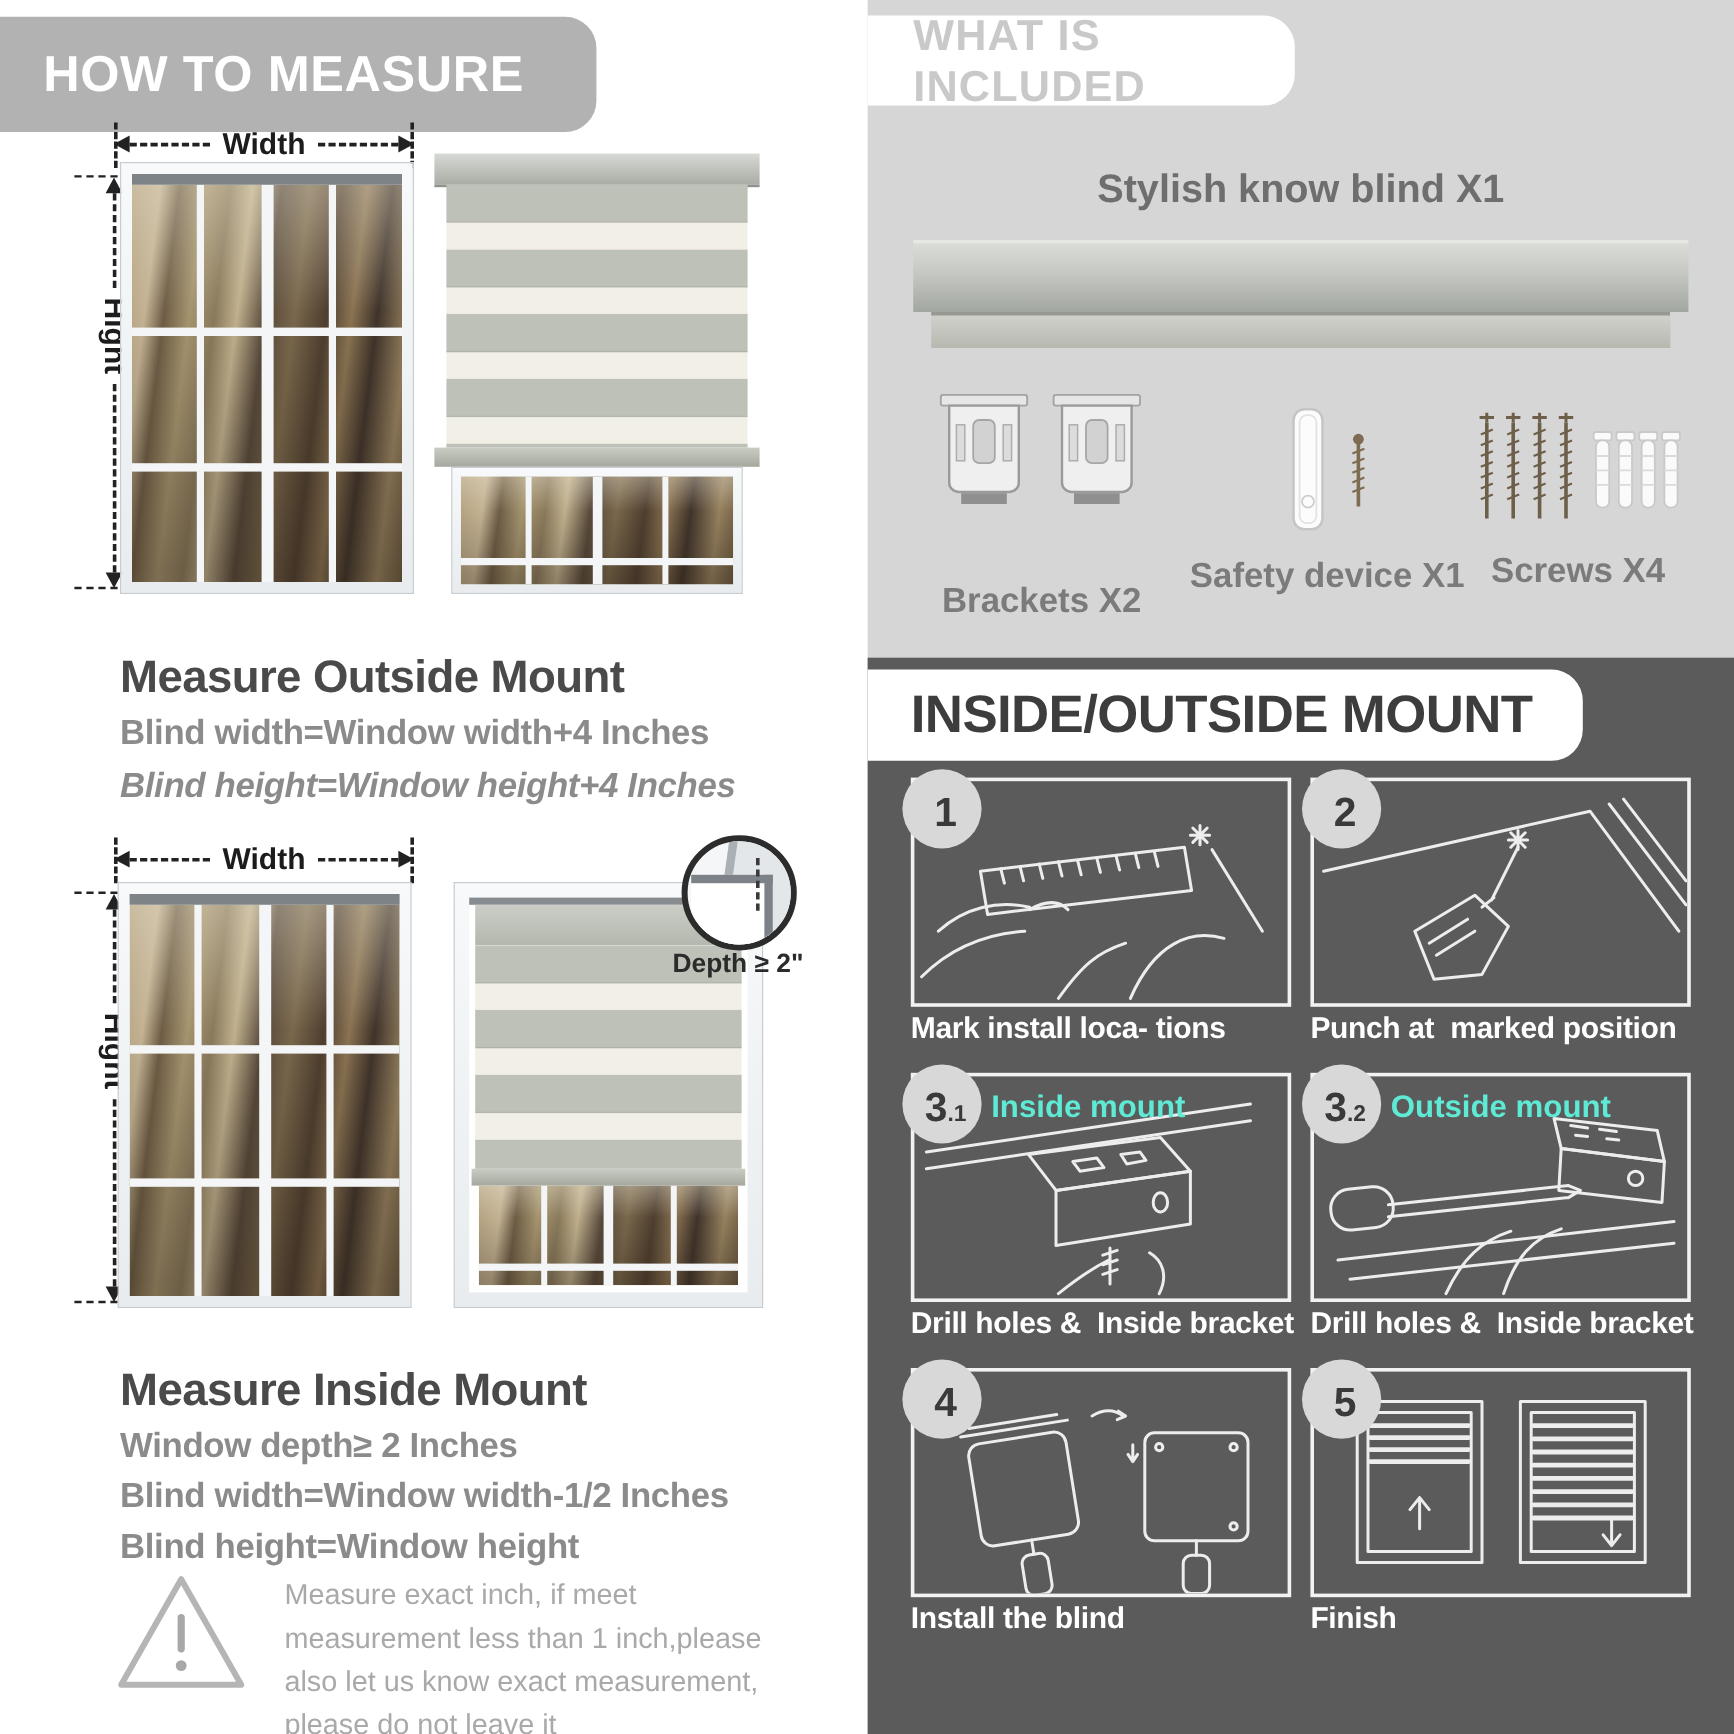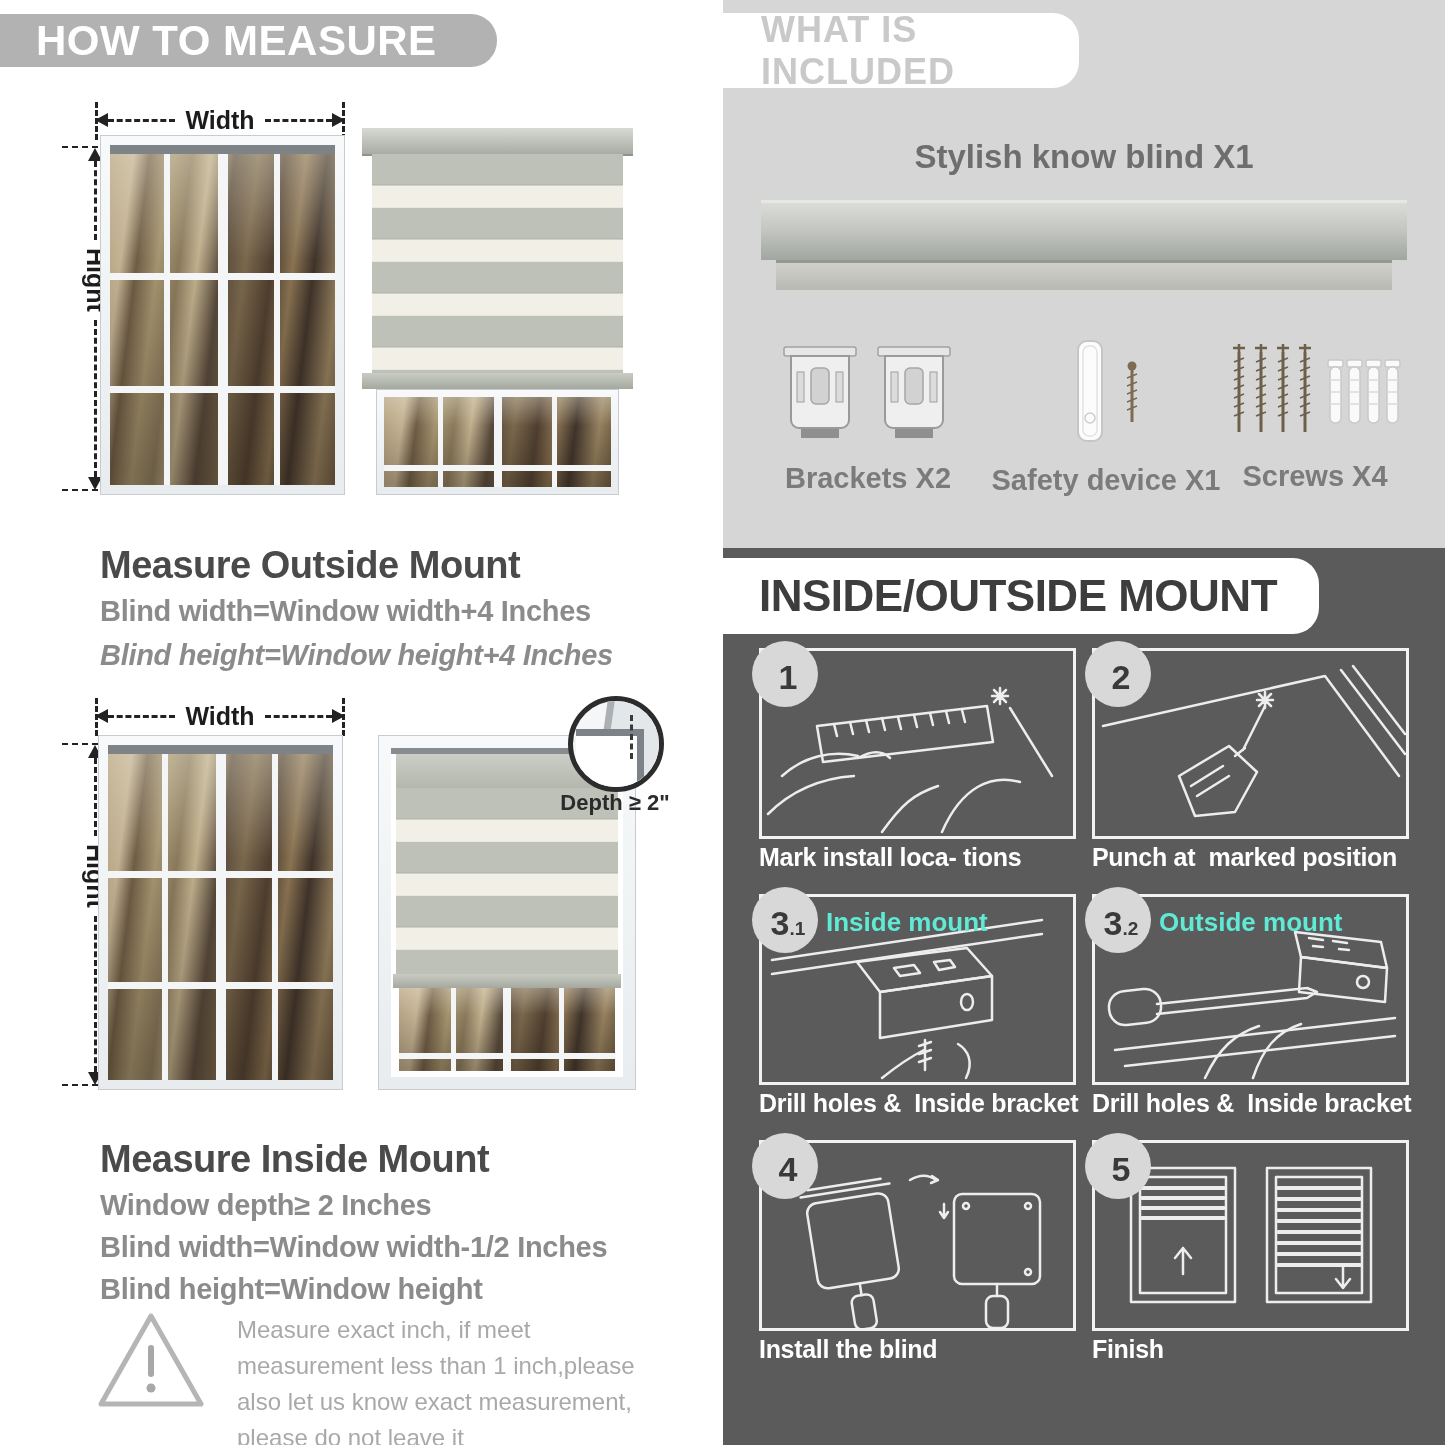--- a/index.html
+++ b/index.html
@@ -1,21 +1,21 @@
 <!DOCTYPE html>
 <html><head>
 <meta charset="utf-8">
 <style>
   html,body{margin:0;padding:0;background:#fff;}
   .canvas{position:relative;width:1445px;height:1445px;background:#ffffff;overflow:hidden;
           font-family:"Liberation Sans", sans-serif;}
 
   
   .hdr{position:absolute;display:flex;align-items:center;font-weight:bold;letter-spacing:.5px;}
-  .hdr-gray{left:0;top:14px;width:497px;height:53px;background:#b2b2b2;color:#fff;
+  .hdr-gray{left:0;top:14px;width:497px;height:96px;background:#b2b2b2;color:#fff;
             border-radius:0 26px 26px 0;padding-left:36px;font-size:42px;box-sizing:border-box;}
   .hdr-included{left:0;top:13px;width:356px;height:75px;background:#fff;color:#c9c9c9;
             border-radius:0 26px 26px 0;padding-left:38px;font-size:36px;box-sizing:border-box;letter-spacing:1px;}
   .hdr-mount{left:0;top:10px;width:596px;height:76px;background:#fff;color:#3d3d3d;
             border-radius:0 26px 26px 0;padding-left:36px;font-size:44px;box-sizing:border-box;letter-spacing:-0.5px;}
 
   
   .sec-title{position:absolute;left:100px;font-size:38px;font-weight:bold;color:#4a4a4a;letter-spacing:-0.5px;white-space:nowrap;}
   .meas-line{position:absolute;left:100px;font-size:29px;font-weight:bold;color:#8b8b8b;letter-spacing:-0.3px;white-space:nowrap;}
 
@@ -222,21 +222,21 @@
       <div class="hdr hdr-included">
         <span>WHAT IS INCLUDED</span>
       </div>
       <div class="product-label">Stylish know blind X1</div>
 
       <div class="headrail">
         <div class="hr-t1"></div>
         <div class="hr-t2"></div>
       </div>
 
-      <div class="hw-group" style="left:32px;top:342px;width:226px;">
+      <div class="hw-group" style="left:32px;top:324px;width:226px;gap:41px;">
         <svg width="172" height="106" viewBox="0 0 172 106">
           <g>
             <rect x="2" y="5" width="72" height="9" rx="2" fill="#e6e6e6" stroke="#a2a2a2" stroke-width="1.5"></rect>
             <path d="M9 14 h58 v64 a8 8 0 0 1 -8 8 h-42 a8 8 0 0 1 -8 -8 Z" fill="#efefef" stroke="#9a9a9a" stroke-width="2"></path>
             <rect x="29" y="26" width="18" height="36" rx="5" fill="#d2d2d2" stroke="#a6a6a6" stroke-width="1.5"></rect>
             <rect x="15" y="30" width="7" height="30" fill="#dcdcdc" stroke="#ababab" stroke-width="1.2"></rect>
             <rect x="54" y="30" width="7" height="30" fill="#dcdcdc" stroke="#ababab" stroke-width="1.2"></rect>
             <rect x="19" y="87" width="38" height="9" fill="#8f8f8f"></rect>
           </g>
           <g transform="translate(94 0)">

